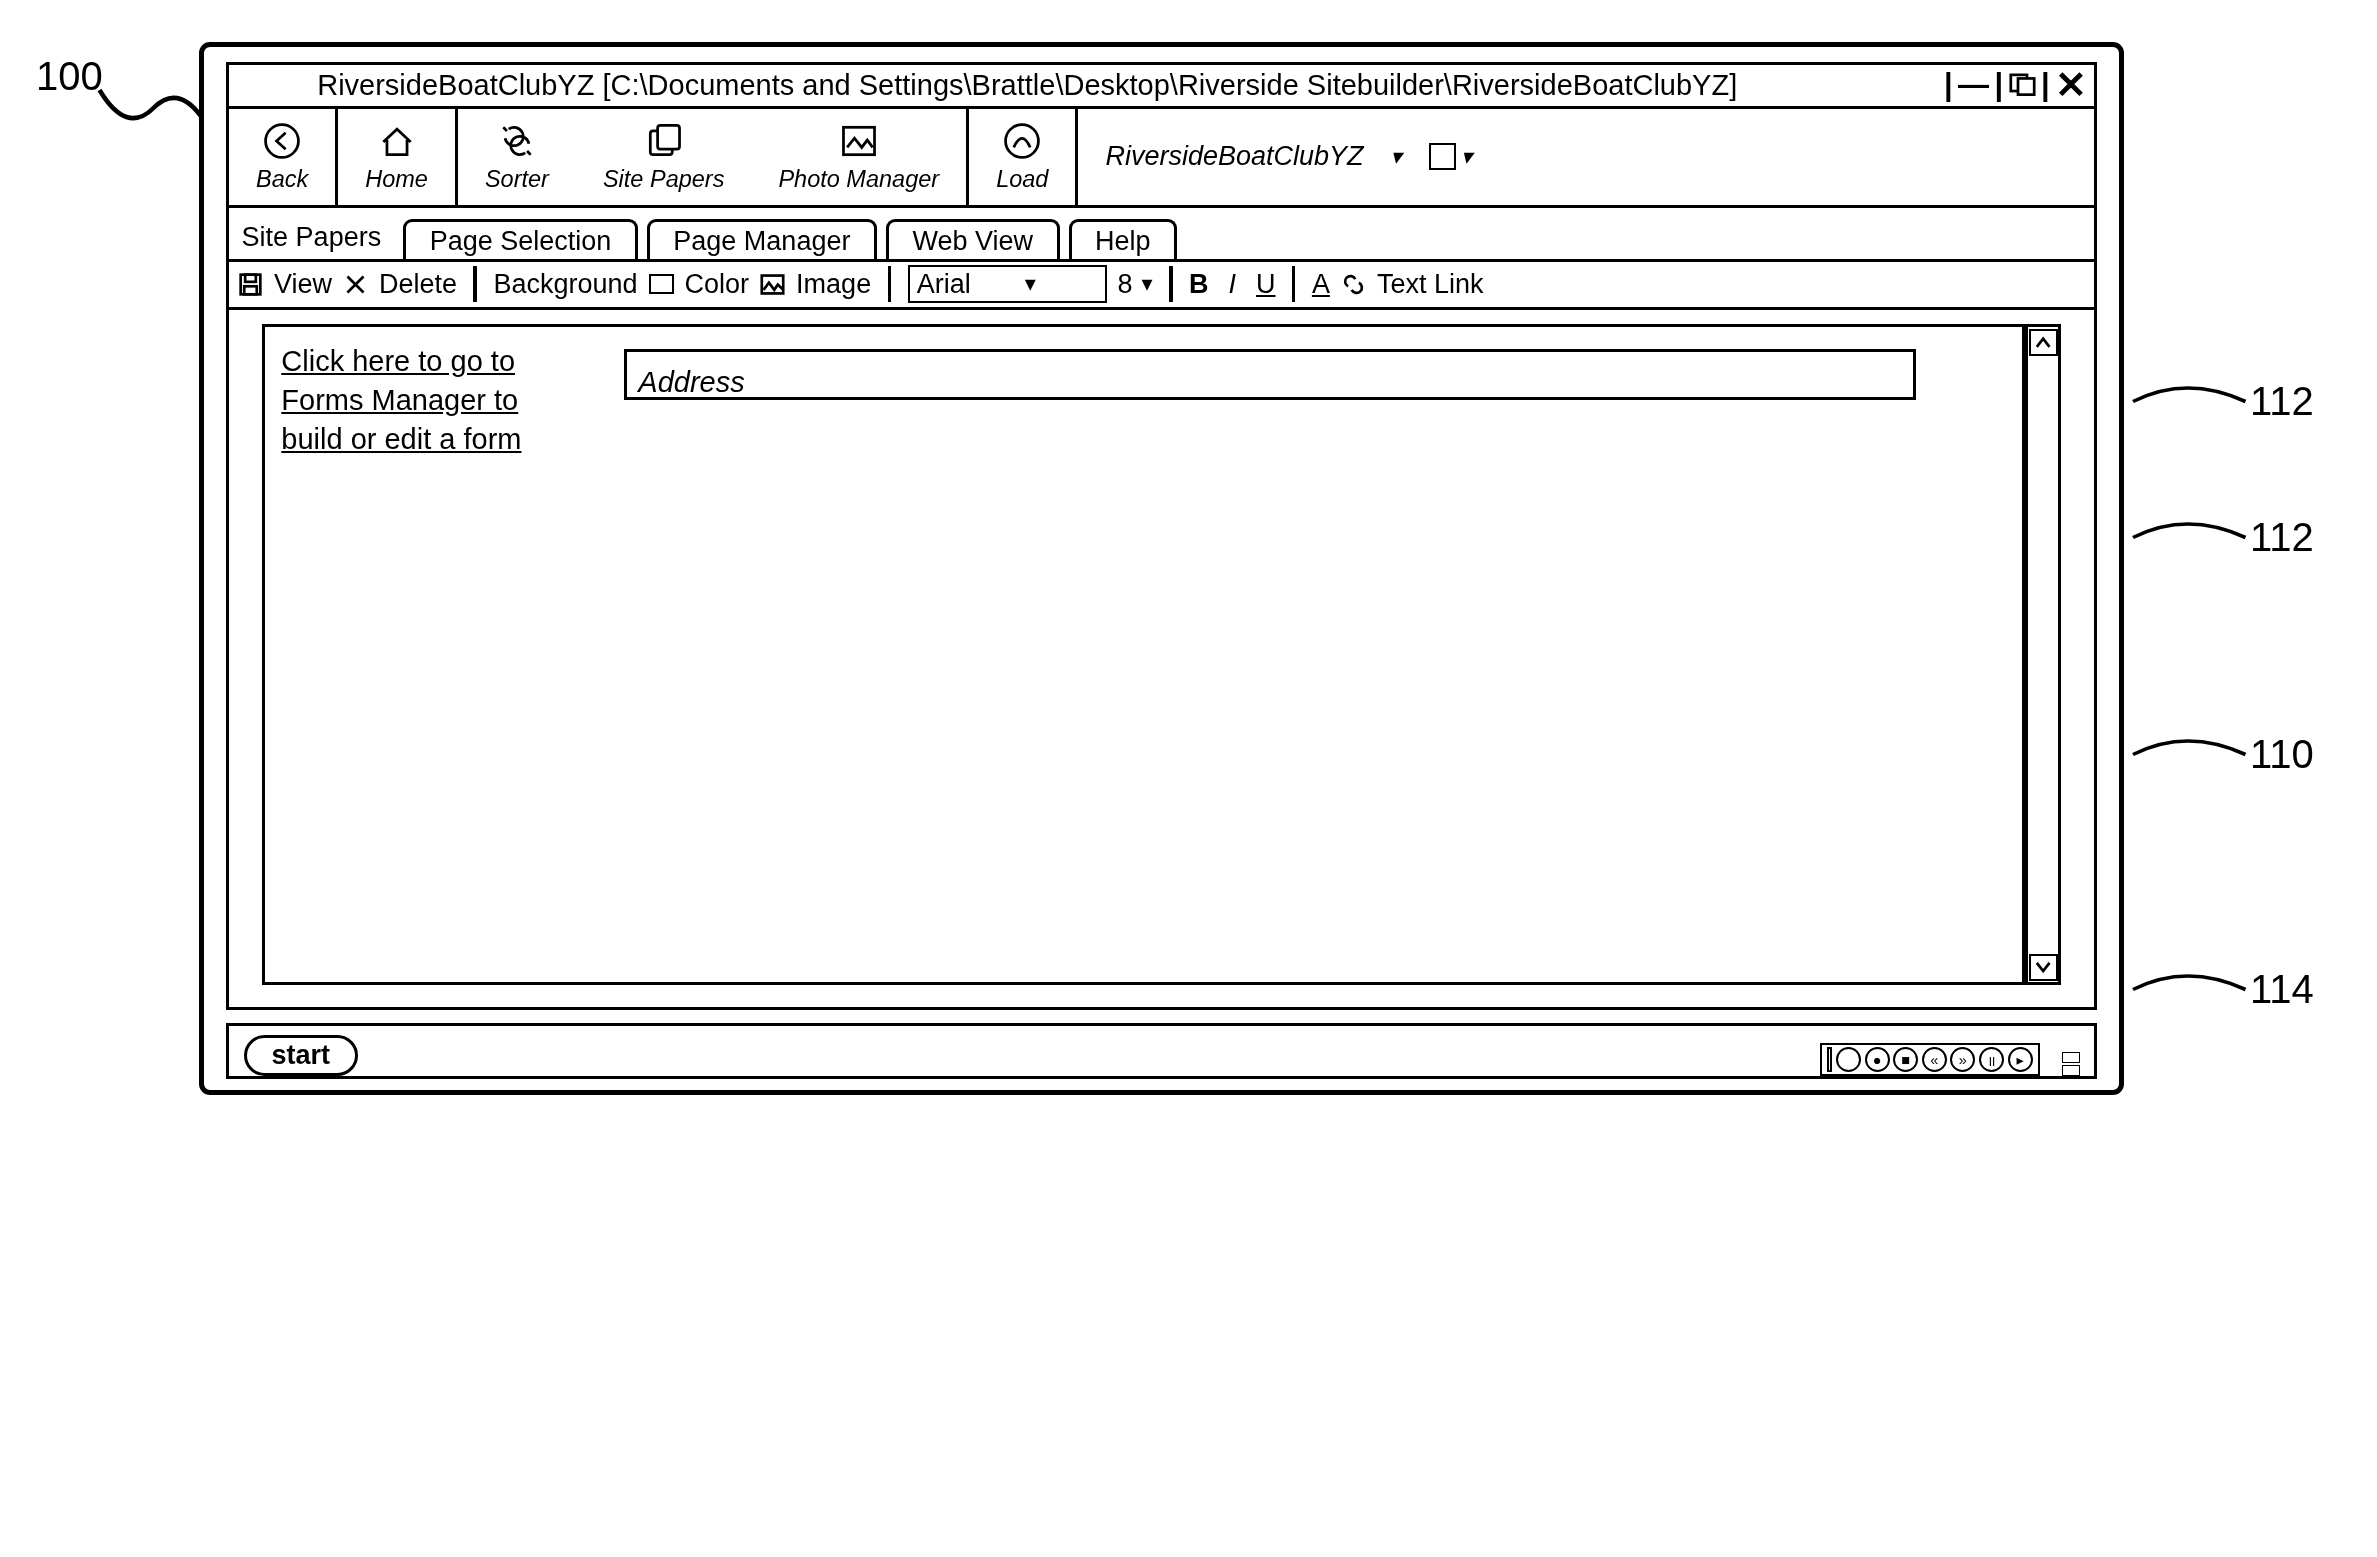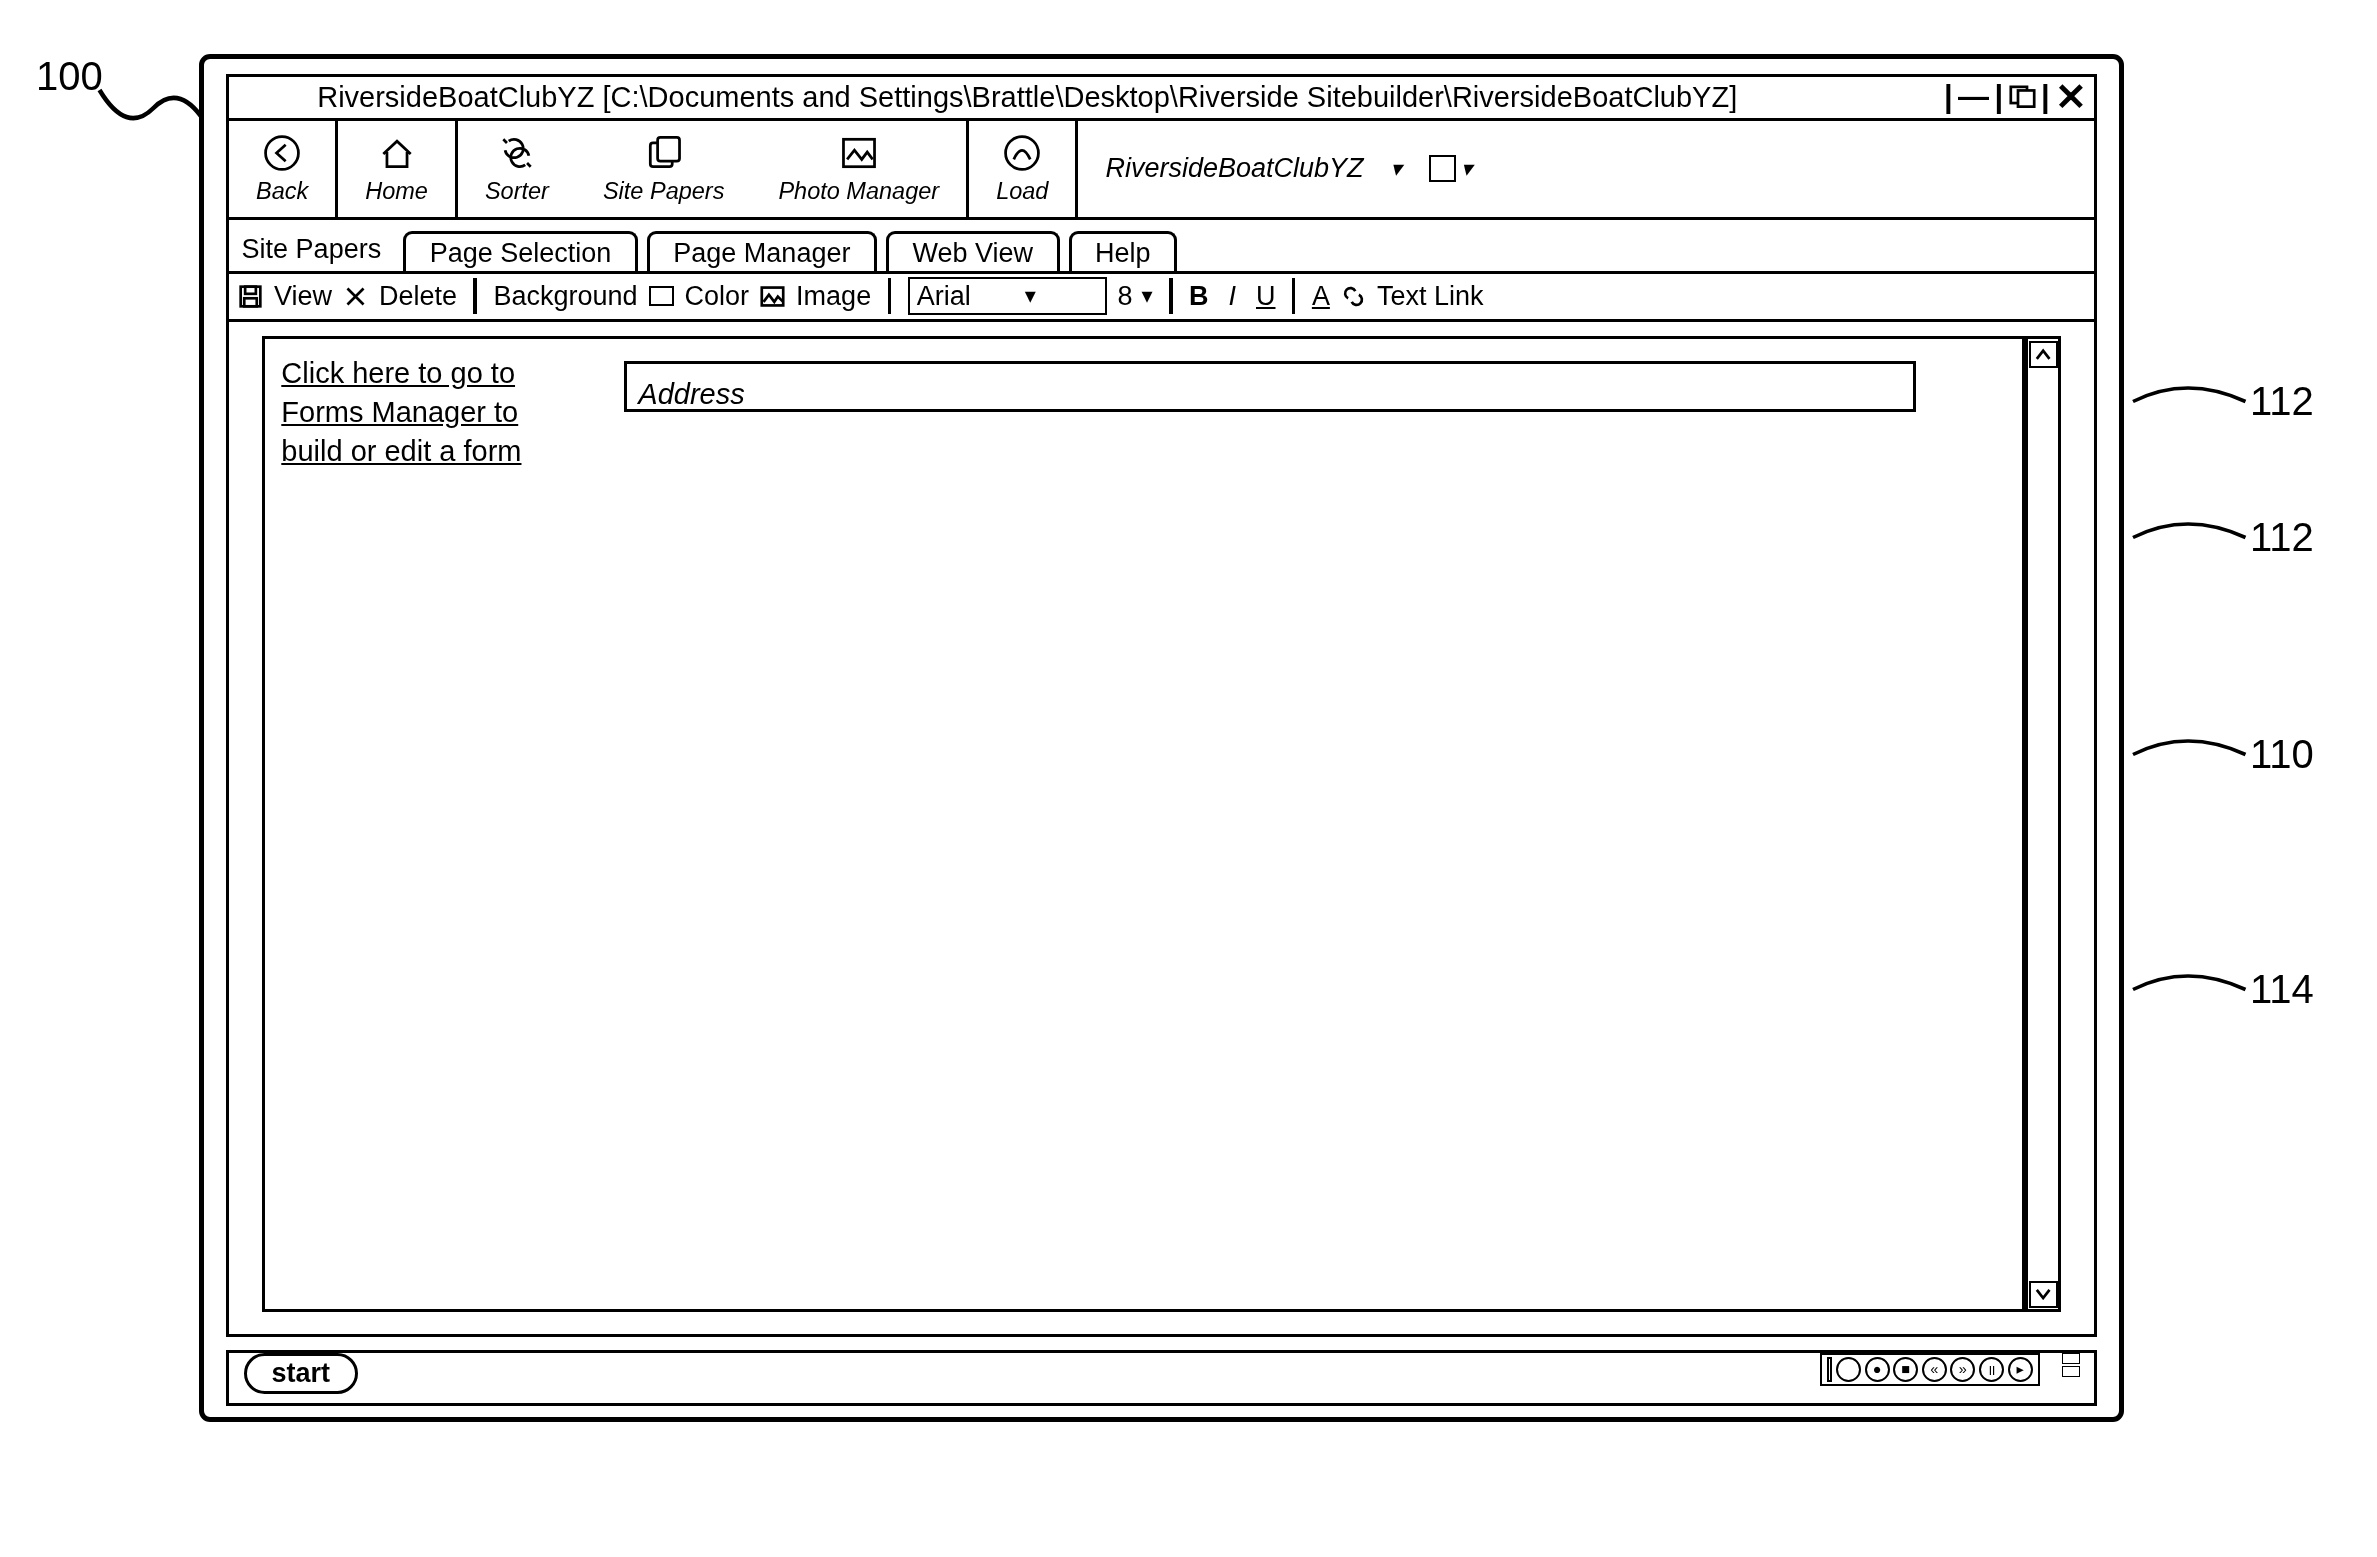--- a/index.html
+++ b/index.html
@@ -7,23 +7,23 @@
     margin: 0;
     font-family: Arial, sans-serif;
     background: #fff;
     width: 2377px;
     height: 1558px;
     position: relative;
   }
   .diagram-outer {
     position: absolute;
     left: 199px;
-    top: 54px;
+    top: 42px;
     width: 1925px;
-    height: 1368px;
+    height: 1053px;
     border: 5.4px solid #000;
     border-radius: 11px;
     background: #fff;
     padding: 14.5px 22px 11px 22px;
     display: flex;
     flex-direction: column;
   }
   .titlebar {
     display: flex;
     align-items: center;
@@ -141,21 +141,21 @@
     font-size:23.5px;
     font-weight:bold;
   }
   .scroll-btn { border:2.7px solid #000; width:29px; height:27px; display:flex; align-items:center; justify-content:center; margin:1.8px 0;}
 
   .taskbar {
     margin-top:12.7px;
     border:3.6px solid #000;
     height:56px;
     display:flex;
-    align-items:flex-start;
+    align-items:flex-end;
     padding:0 14.5px;
     gap:18px;
     font-size:27px;
   }
   .start-btn {
     border:3.6px solid #000;
     border-radius:22px;
     padding:1.8px 25px;
     font-weight:bold;
   }

